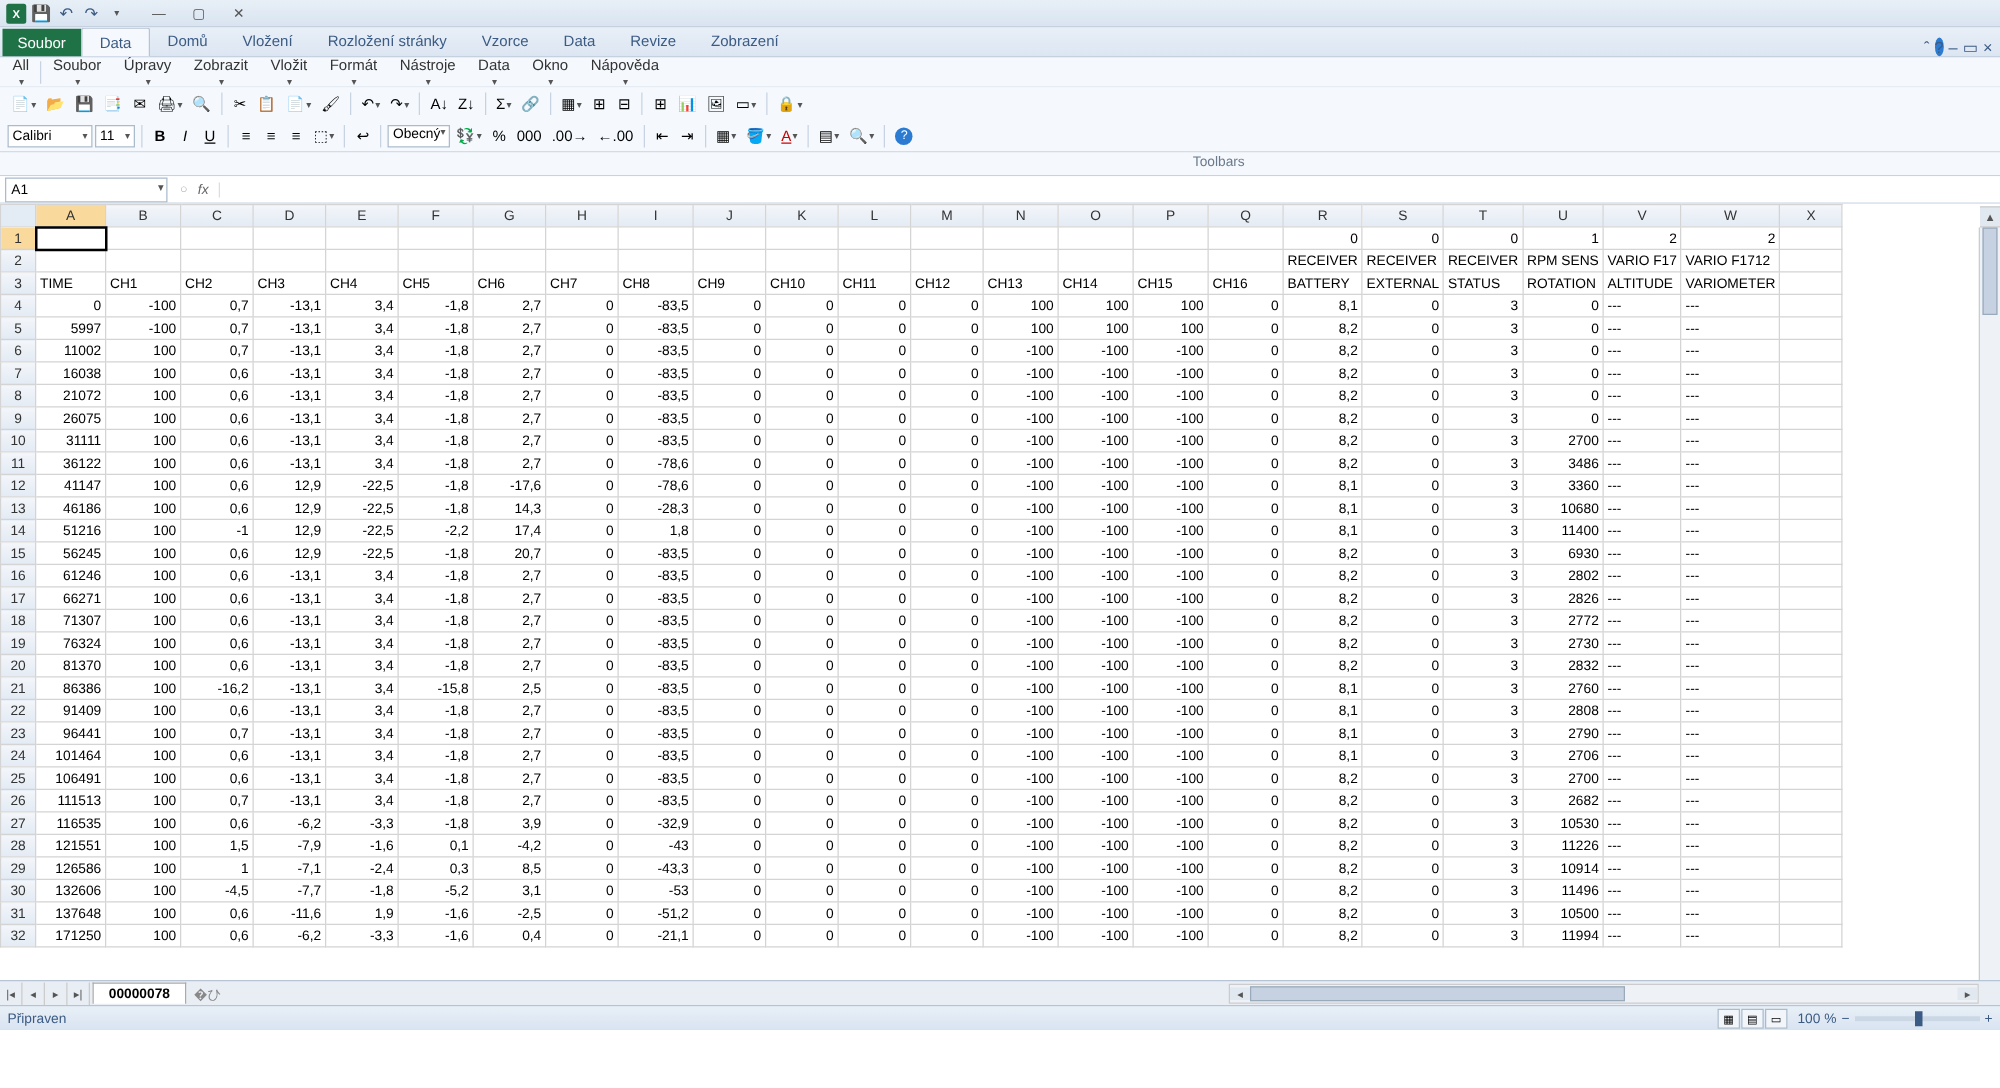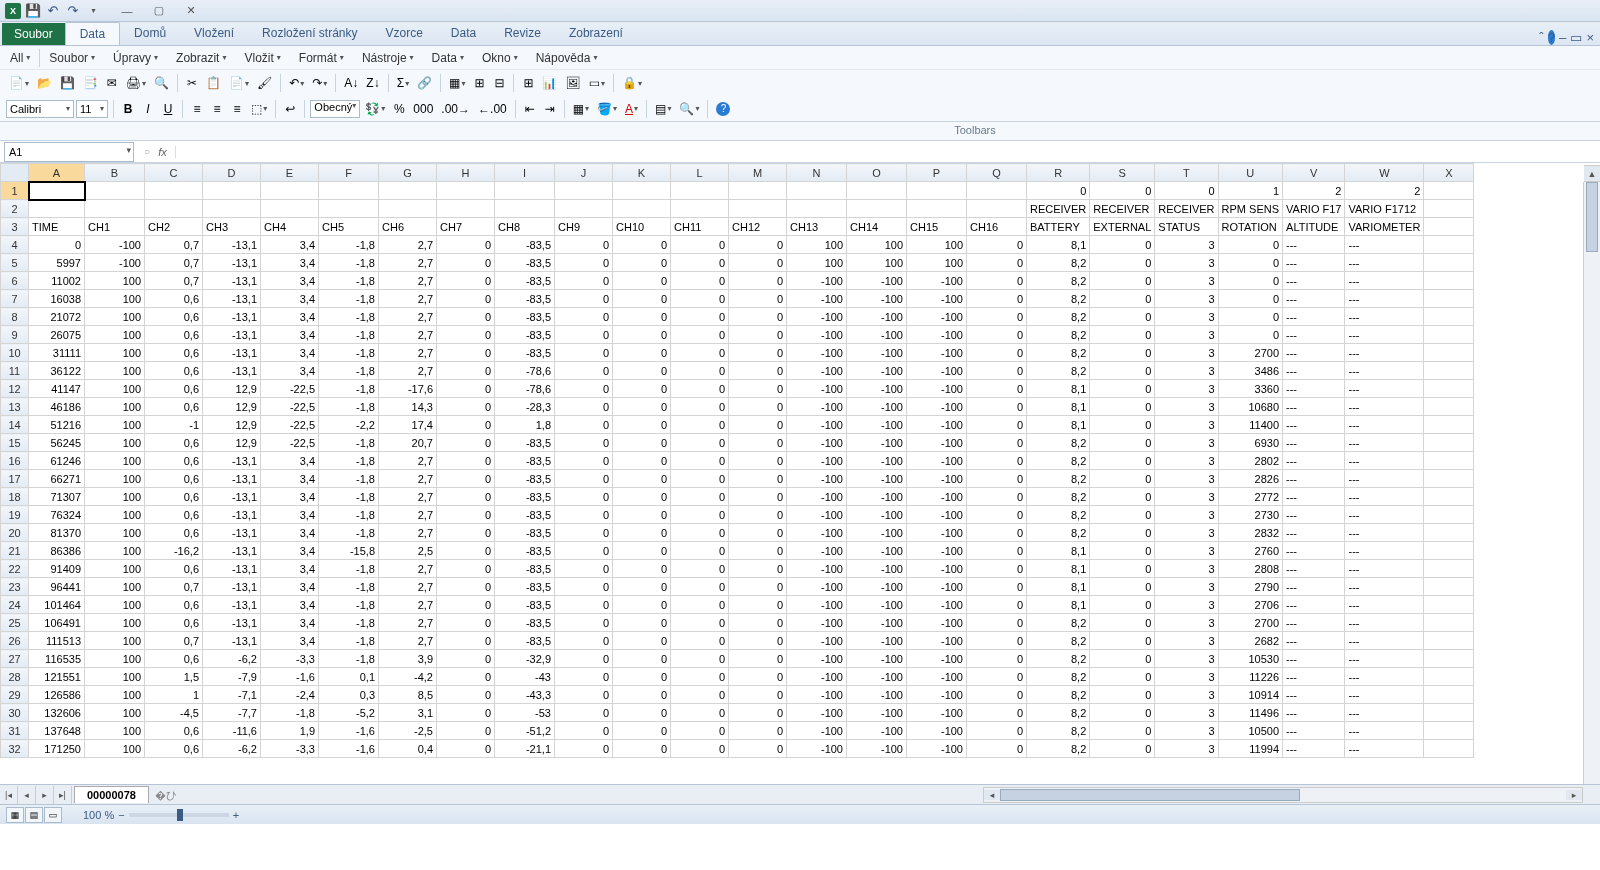--- a/index.html
+++ b/index.html
@@ -18,21 +18,21 @@
 .ribbon-tabs { height:24px; background:linear-gradient(#e8eff7,#dce6f2); display:flex; align-items:flex-end; border-bottom:1px solid #b6c4d6; padding-left:0px; }
 .file-tab { background:#1f7246; color:#fff; padding:4px 12px; font-size:12px; cursor:pointer; margin-left:2px;}
 .rtab { padding:4px 14px; font-size:12px; color:#3b5b84; cursor:pointer; }
 .rtab.active { background:#f5f9fd; border:1px solid #b6c4d6; border-bottom:none; border-radius:2px 2px 0 0; }
 .ribbon-right { margin-left:auto; display:flex; gap:4px; padding:0 6px; align-items:center; }
 .ribbon-right span { font-size:13px; color:#3b5b84; cursor:pointer; }
 .help-circle{width:14px;height:14px;border-radius:50%;background:#2a7bd1;color:#fff;font-size:10px;line-height:14px;text-align:center;}
 
 
 .menu-strip { height:24px; background:#f5f9fd; display:flex; align-items:center; gap:2px; padding:0 6px; border-bottom:1px solid #e1e8f0; font-size:12px; color:#333; }
-.menu-item { padding:2px 4px; display:flex; align-items:center; gap:2px; cursor:pointer; }
+.menu-item { padding:2px 4px; display:flex; align-items:center; gap:2px; cursor:pointer;flex-direction:column; }
 .dd { font-size:8px; color:#555; margin-left:1px;}
 
 
 .toolbar { height:26px; background:#f5f9fd; display:flex; align-items:center; gap:2px; padding:0 6px; font-size:12px; }
 .tbtn { min-width:18px; height:20px; padding:0 2px; display:flex; align-items:center; justify-content:center; cursor:pointer; border:1px solid transparent; }
 .sep { width:1px; height:18px; background:#c7d3e2; margin:0 3px; }
 .toolbar2 { border-bottom:1px solid #c7d3e2; }
 .font-combo { width:68px; height:18px; border:1px solid #abc; background:#fff; font-size:11px; padding:0 3px; display:flex; align-items:center;}
 .size-combo { width:32px; height:18px; border:1px solid #abc; background:#fff; font-size:11px; padding:0 3px; display:flex; align-items:center;}
 .fmt-combo { width:50px; height:18px; border:1px solid #abc; background:#fff; font-size:11px; padding:0 3px; display:flex; align-items:flex-start;}
@@ -72,21 +72,21 @@
 .hscroll{position:absolute;right:17px;top:2px;height:16px;width:600px;background:#eef2f7;border:1px solid #ccc;display:flex;align-items:center;}
 .hscroll .arr{width:16px;text-align:center;font-size:9px;color:#555;background:#e1e8f0;}
 .hscroll .track{flex:1;position:relative;height:100%;}
 .hscroll .thumb{position:absolute;left:0;top:1px;bottom:1px;width:300px;background:#c6d2e2;border:1px solid #9ab;}
 
 
 .status-bar { height:20px; background:linear-gradient(#e8eff7,#d9e4f1); display:flex; align-items:center; font-size:11px; padding:0 6px; border-top:1px solid #b6c4d6;}
 .status-left { flex:1; color:#3b5b84; }
 .view-btns { display:flex; gap:1px; margin-right:8px; }
 .view-btns span { width:18px; height:16px; border:1px solid #abc; background:#f2f6fb; text-align:center; font-size:9px; line-height:14px; cursor:pointer;}
-.zoom { display:flex; align-items:center; gap:4px; color:#3b5b84;margin-left:13px;}
+.zoom { display:flex; align-items:center; gap:4px; color:#3b5b84;}
 .zoom-slider { width:100px; height:4px; background:#ccd7e5; position:relative; }
 .zoom-slider .zthumb{position:absolute;left:48px;top:-4px;width:6px;height:12px;background:#3b5b84;}
 </style>
 </head>
 <body>
 
 <div class="titlebar">
   <div class="qat">
     <div class="qat-item">
         <div class="excel-icon">X</div>
@@ -1216,20 +1216,21 @@
   <div class="hscroll">
     <div class="arr">◂</div>
     <div class="track">
         <div class="thumb"></div>
       </div>
     <div class="arr">▸</div>
   </div>
 </div>
 
 <div class="status-bar">
+  <div class="status-left">Připraven</div>
   <div class="view-btns">
     <span>▦</span>
     <span>▤</span>
     <span>▭</span>
   </div>
   <div class="zoom">
     <span>100 %</span>
     <span>−</span>
     <div class="zoom-slider">
         <div class="zthumb"></div>

